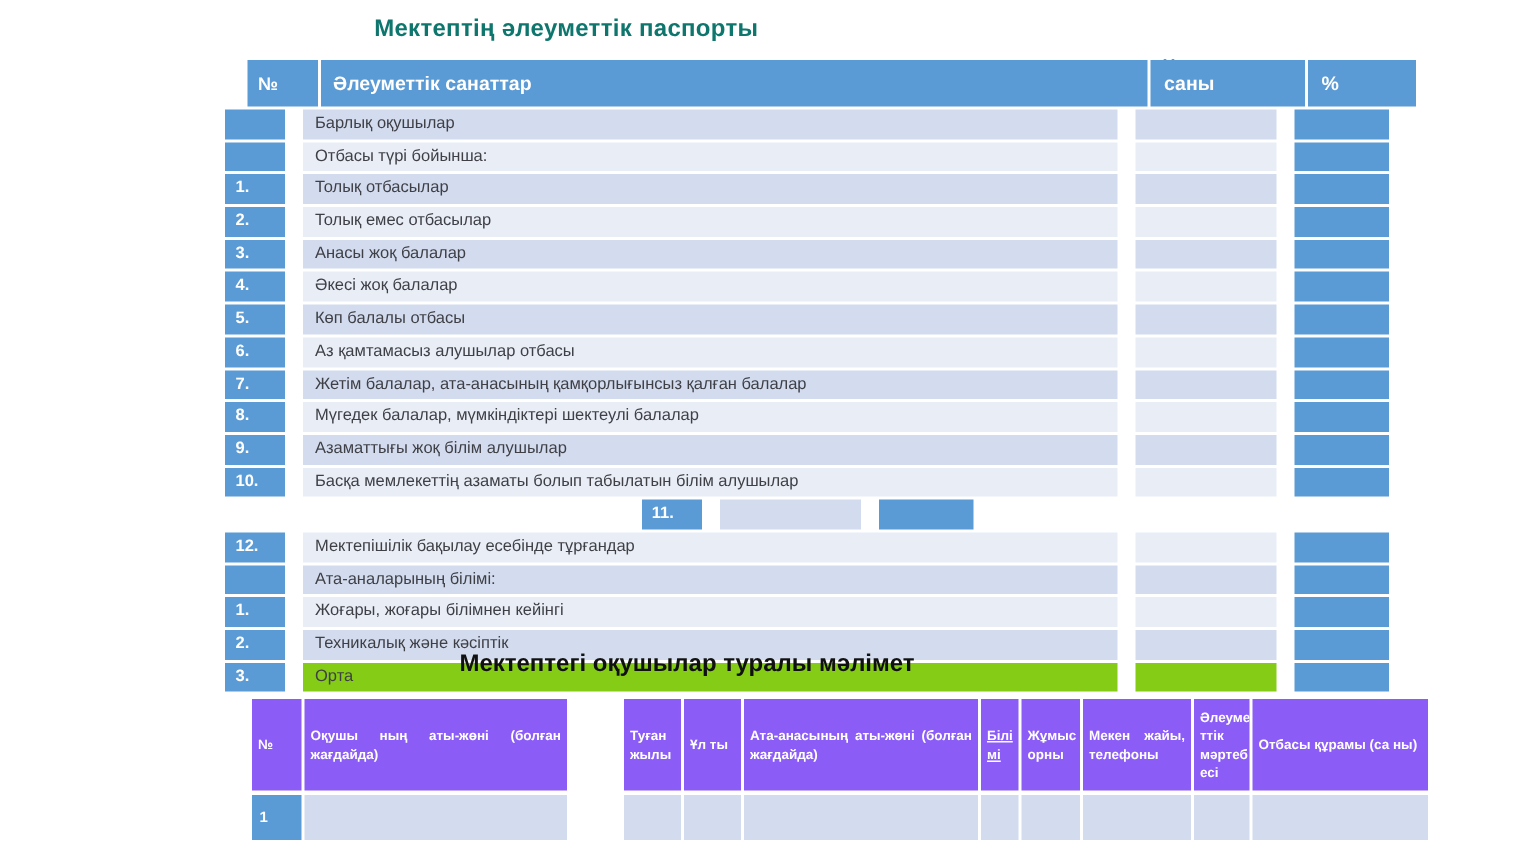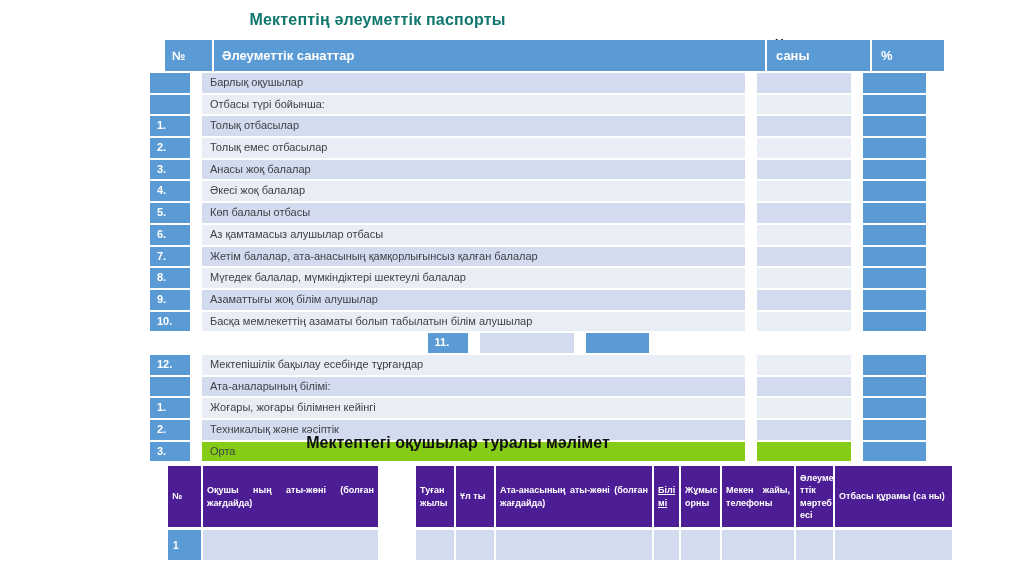--- a/index.html
+++ b/index.html
@@ -34,21 +34,21 @@
   .t1 .tr.total .cc,.t1 .tr.total .cs{background:#84cc16;}
   .t2-title{
     position:absolute;left:220px;top:401px;width:476px;height:19.7px;line-height:19.7px;
     text-align:center;font-size:16px;font-weight:bold;color:#111111;white-space:nowrap;margin-top:32px;
   }
 
   
   .t2{position:absolute;left:168px;top:466px;width:748px;display:flex;flex-direction:column;}
   .t2 .hr{display:flex;gap:2px;height:61px;}
   .t2 .hr>div{
-    background:#4c1d95;color:#ffffff;font-weight:bold;font-size:9px;line-height:1.35;
+    background:#8b5cf6;color:#ffffff;font-weight:bold;font-size:9px;line-height:1.35;
     display:flex;align-items:center;padding:2px 4px;box-sizing:border-box;overflow:hidden;
   }
   .t2 .hr>div.just>span{text-align:justify;}
   .t2 .dr{display:flex;gap:2px;height:30px;margin-top:3px;}
   .t2 .dr>div{background:#d2dcee;}
   .t2 .dr .cn{background:#5b9bd5;color:#ffffff;font-weight:bold;font-size:10px;
     display:flex;align-items:center;padding-left:5px;box-sizing:border-box;}
   .w-no{flex:0 0 33px;} .w-name{flex:0 0 175px;} .w-year{flex:0 0 38px;margin-left:36px;} .w-eth{flex:0 0 38px;}
   .w-par{flex:0 0 156px;} .w-edu{flex:0 0 25px;text-decoration:underline;} .w-job{flex:0 0 39px;} .w-addr{flex:0 0 72px;}
   .w-stat{flex:0 0 37px;} .w-fam{flex:0 0 117px;}

